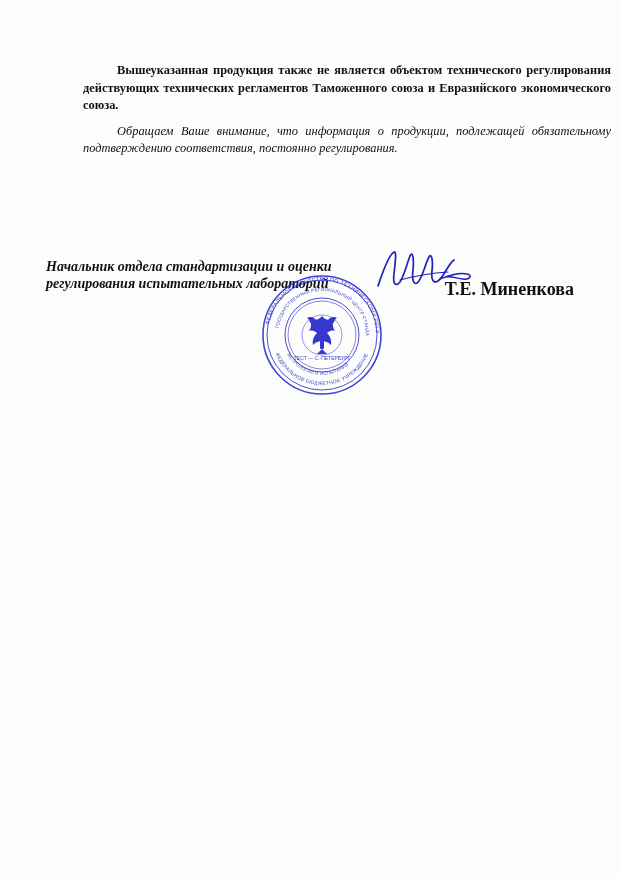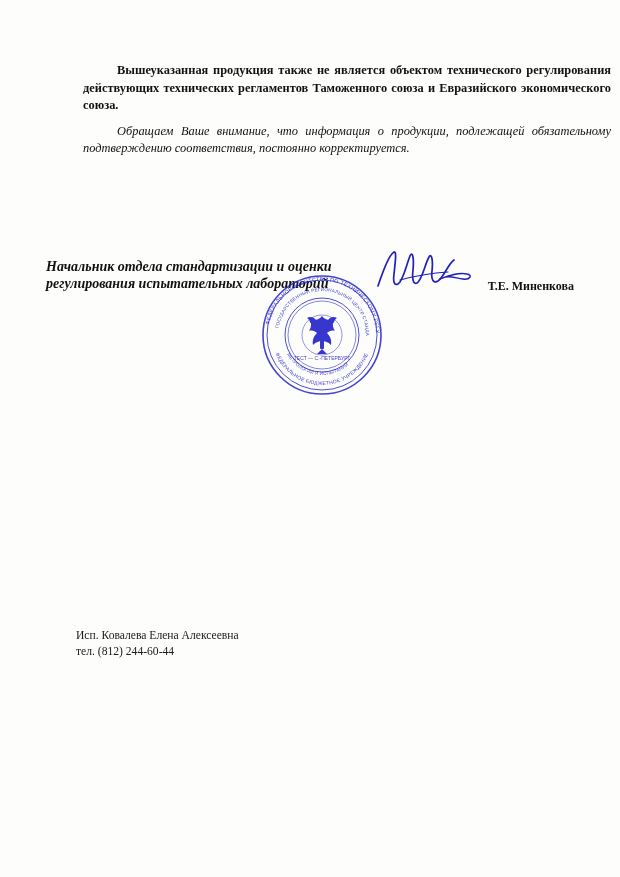--- a/index.html
+++ b/index.html
@@ -60,21 +60,21 @@
   }
   .sig-left {
     font-style: italic;
     font-weight: bold;
     font-size: 14px;
     line-height: 17px;
     width: 320px;
   }
   .sig-right {
     font-weight: bold;
-    font-size: 12px;
+    font-size: 18px;
     padding-top: 21px;
     white-space: nowrap;
   }
   
   .autograph {
     position: absolute;
     left: 370px;
     top: 246px;
     width: 120px;
     height: 48px;
@@ -106,21 +106,21 @@
   }
 </style>
 </head>
 <body>
 
 <div class="page">
 
   <div class="content">
     <p class="para-bold indent">Вышеуказанная продукция также не является объектом технического регулирования действующих технических регламентов Таможенного союза и Евразийского экономического союза.</p>
 
-    <p class="para-italic indent gap-small">Обращаем Ваше внимание, что информация о продукции, подлежащей обязательному подтверждению соответствия, постоянно корректируется.</p>
+    <p class="para-italic indent gap-small">Обращаем Ваше внимание, что информация о продукции, подлежащей обязательному подтверждению соответствия, постоянно регулирования.</p>
 
   </div>
 
   <div class="signature-block">
     <div class="sig-left">
       <div>Начальник отдела стандартизации и оценки</div>
       <div>регулирования испытательных лабораторий</div>
     </div>
     <div class="sig-right">Т.Е. Миненкова</div>
   </div>
@@ -164,18 +164,14 @@
         <path d="M63 44 c -3 4 -8 5 -12 4 c 2 4 1 8 -1 11 c 3 -1 6 0 8 2 c -3 3 -5 7 -4 12 c 3 -3 6 -4 9 -4 c 3 0 6 1 9 4 c 1 -5 -1 -9 -4 -12 c 2 -2 5 -3 8 -2 c -2 -3 -3 -7 -1 -11 c -4 1 -9 0 -12 -4 z"></path>
         <path d="M57 48 c -2 -3 -6 -4 -9 -2 c 2 1 3 3 3 5 z"></path>
         <path d="M69 48 c 2 -3 6 -4 9 -2 c -2 1 -3 3 -3 5 z"></path>
         <rect x="61" y="68" width="4" height="9" rx="1"></rect>
         <path d="M63 77 l -5 5 h 10 z"></path>
       </g>
       <text x="63" y="88" text-anchor="middle" font-size="5" opacity="0.85">ТЕСТ — С.-ПЕТЕРБУРГ</text>
     </svg>
   </div>
 
-  <div class="executor">
-    <div>Исп. Ковалева Елена Алексеевна</div>
-    <div>тел. (812) 244-60-44</div>
-  </div>
 
 </div>
 
 </body></html>

